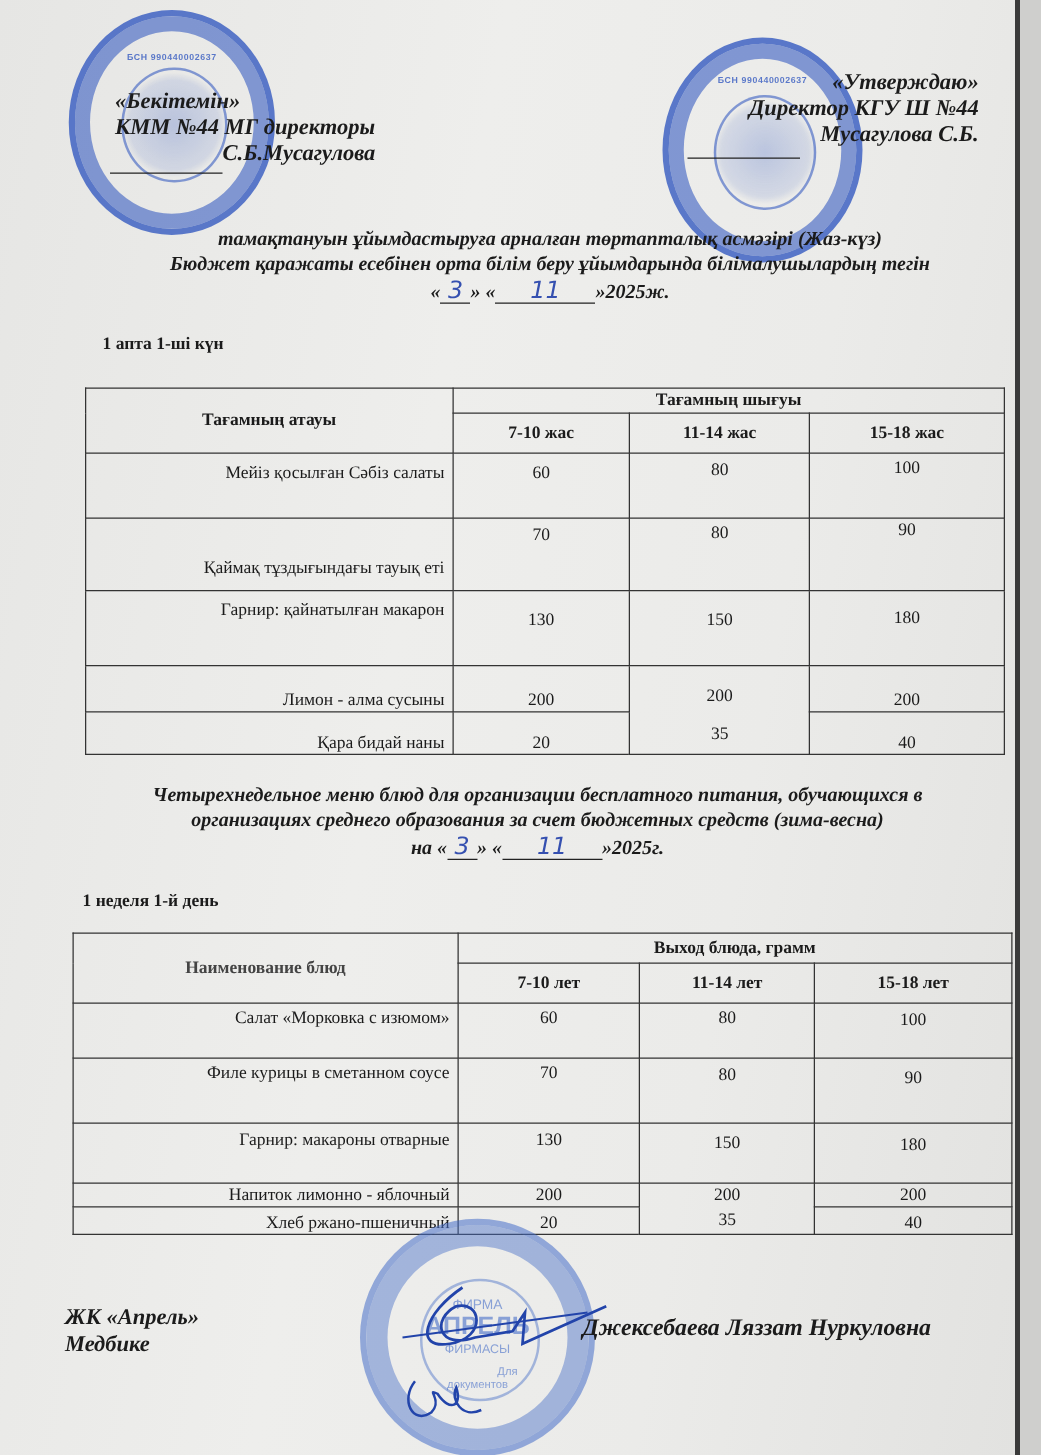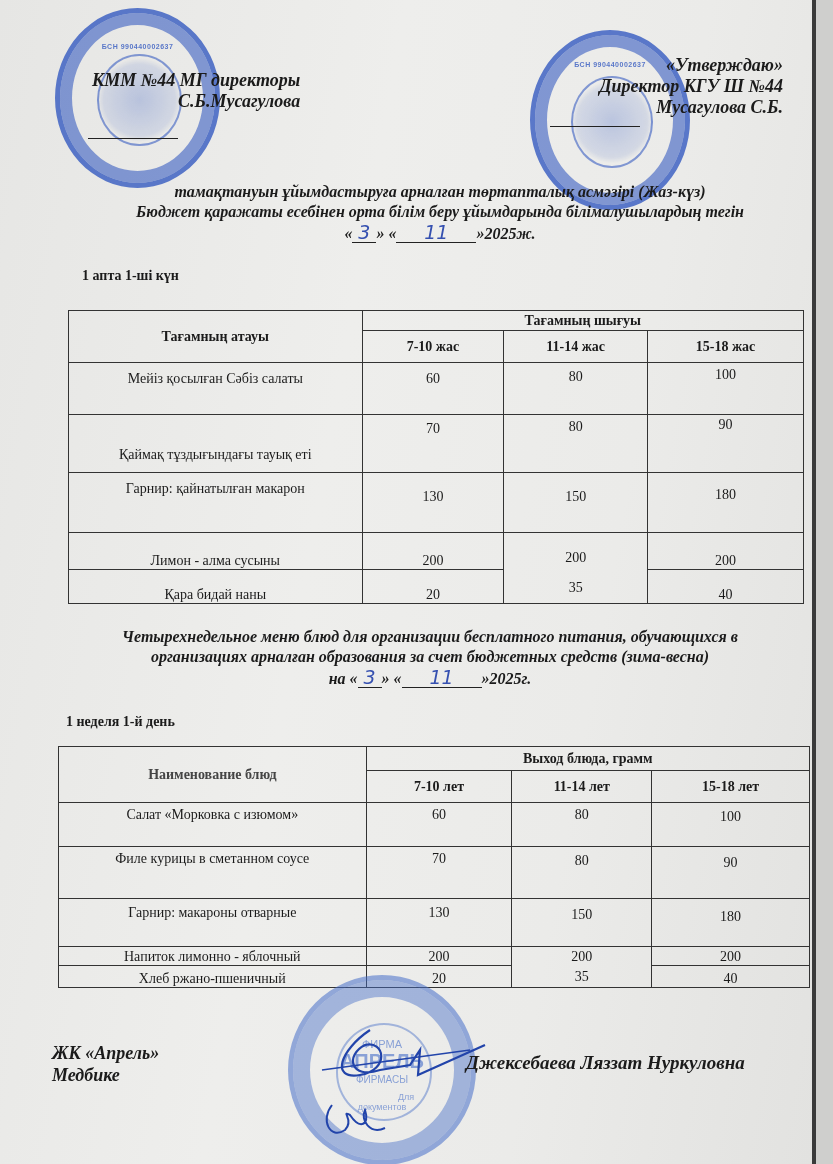--- a/index.html
+++ b/index.html
@@ -54,21 +54,21 @@
     font-size:19px; border-bottom:1px solid #222; display:inline-block; text-align:center;
   }
   .label { position:absolute; font-weight:bold; font-size:14px; }
 
   table.menu {
     position:absolute; border-collapse:collapse; font-size:14px;
   }
   table.menu td, table.menu th { border:1.3px solid #333; padding:0 6px;margin-top:22px; }
   table.menu th { font-weight:bold; font-size:14px; }
   table.menu td.num { text-align:center; }
-  table.menu td.name { text-align:center; }
+  table.menu td.name { text-align:right; }
 
   .sign {
     position:absolute; font-style:italic; font-weight:bold; font-size:18px; line-height:22px;
   }
   .scribble { position:absolute; }
 </style>
 </head>
 <body>
 
 <div class="paper"></div>
@@ -79,20 +79,21 @@
   <div class="ring-text" style="top:30px;font-size:7px;">БСН 990440002637</div>
   <div class="inner"></div>
 </div>
 
 <div class="stamp" style="left:530px; top:30px; width:150px; height:170px;">
   <div class="ring-text" style="top:26px;font-size:7px;">БСН 990440002637</div>
   <div class="inner"></div>
 </div>
 
 <div class="approval left">
+  <div style="padding-left:0px;">«Бекітемін»</div>
   <div>КММ  №44 МГ директоры</div>
   <div style="padding-left:86px;">С.Б.Мусагулова</div>
 </div>
 <div style="position:absolute;left:88px;top:138px;width:90px;border-top:1px solid #222;"></div>
 
 <div class="approval right">
   <div>«Утверждаю»</div>
   <div>Директор КГУ Ш №44</div>
   <div>Мусагулова С.Б.</div>
 </div>
@@ -155,21 +156,21 @@
   <tr style="height:28px;">
     <td class="name" style="vertical-align:bottom;">Қара бидай наны</td>
     <td class="num" style="vertical-align:bottom;">20</td>
     <td class="num" style="vertical-align:bottom;">40</td>
   </tr>
 </tbody>
   </table>
 
 <div class="title" style="left:40px; width:780px; top:627px;">
   <div>Четырехнедельное меню блюд для организации бесплатного питания, обучающихся в</div>
-  <div>организациях арналған образования за счет бюджетных средств (зима-весна)</div>
+  <div>организациях среднего образования за счет бюджетных средств (зима-весна)</div>
   <div class="date-line">
     <span>на «</span><span class="hand" style="width:24px;">3</span><span>» «</span><span class="hand" style="width:80px;">11</span><span>»2025г.</span>
   </div>
 </div>
 
 <div class="label" style="left:66px; top:714px;">1 неделя 1-й день</div>
 
 <table class="menu" style="left:58px; top:746px; width:752px;">
   <colgroup>
     <col style="width:308px">

